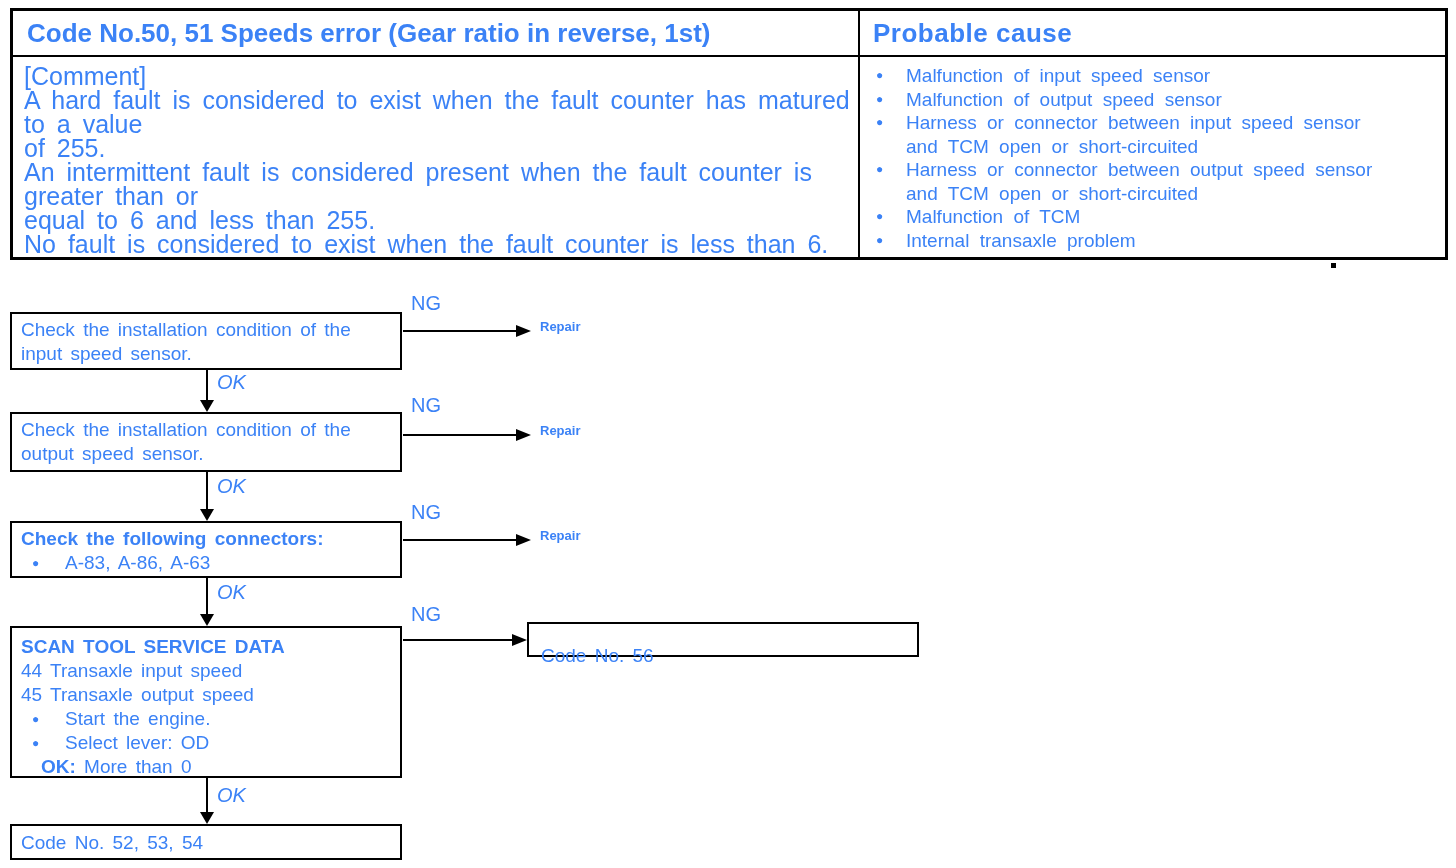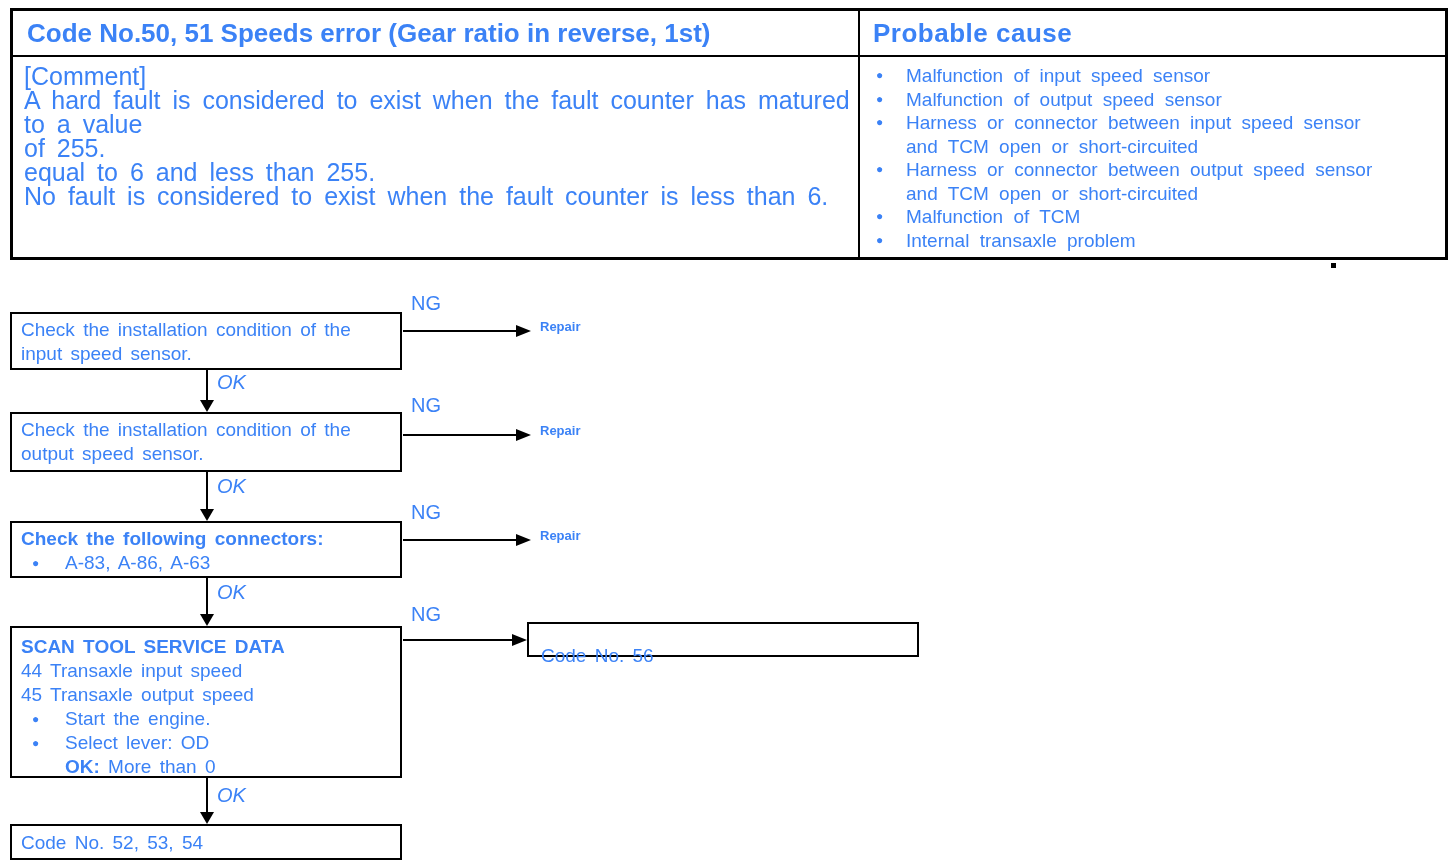--- a/index.html
+++ b/index.html
@@ -29,21 +29,21 @@
   .fbox { position:absolute; left:10px; width:392px; border:2px solid #000; box-sizing:border-box;
           font-size:19px; line-height:24px; padding:4px 6px 0 9px; word-spacing:3px; background:#fff; }
   #box1 { top:312px; height:58px; }
   #box2 { top:412px; height:60px; }
   #box3 { top:521px; height:57px; }
   #box4 { top:626px; height:152px; padding-top:7px; }
   #box5 { top:824px; height:36px; padding-top:5px; }
   .bold { font-weight:bold; }
   .box-bullet-row { display:flex; }
   .bb { width:33px; padding-left:11px; font-size:12px; line-height:24px; word-spacing:0; }
-  .ok-criteria { margin-left:44px; }
+  .ok-criteria { margin-left:20px; }
 
   .vline { position:absolute; left:206px; width:2px; background:#000; }
   #vl1 { top:370px; height:31px; }
   #vl2 { top:472px; height:38px; }
   #vl3 { top:578px; height:37px; }
   #vl4 { top:778px; height:35px; }
   .varrow { position:absolute; left:200px; width:0; height:0;
             border-left:7px solid transparent; border-right:7px solid transparent; border-top:12px solid #000; }
   #va1 { top:400px; } #va2 { top:509px; } #va3 { top:614px; } #va4 { top:812px; }
 
@@ -82,20 +82,21 @@
   <div class="info-table">
     <div class="tbl-title">Code No.50, 51 Speeds error (Gear ratio in reverse, 1st)</div>
     <div class="tbl-cause-hdr">Probable cause</div>
     <div class="hdr-sep"></div>
     <div class="col-div"></div>
 
     <div class="comment-cell">
       <div>[Comment]</div>
       <div>A hard fault is considered to exist when the fault counter has matured to a value</div>
       <div>of 255.</div>
+      <div>An intermittent fault is considered present when the fault counter is greater than or</div>
       <div>equal to 6 and less than 255.</div>
       <div>No fault is considered to exist when the fault counter is less than 6.</div>
     </div>
 
     <div class="causes-cell">
       <div class="cause-row">
         <span class="cause-bullet">●</span>
         <div class="cause-lines">
             <div>Malfunction of input speed sensor</div>
           </div>

